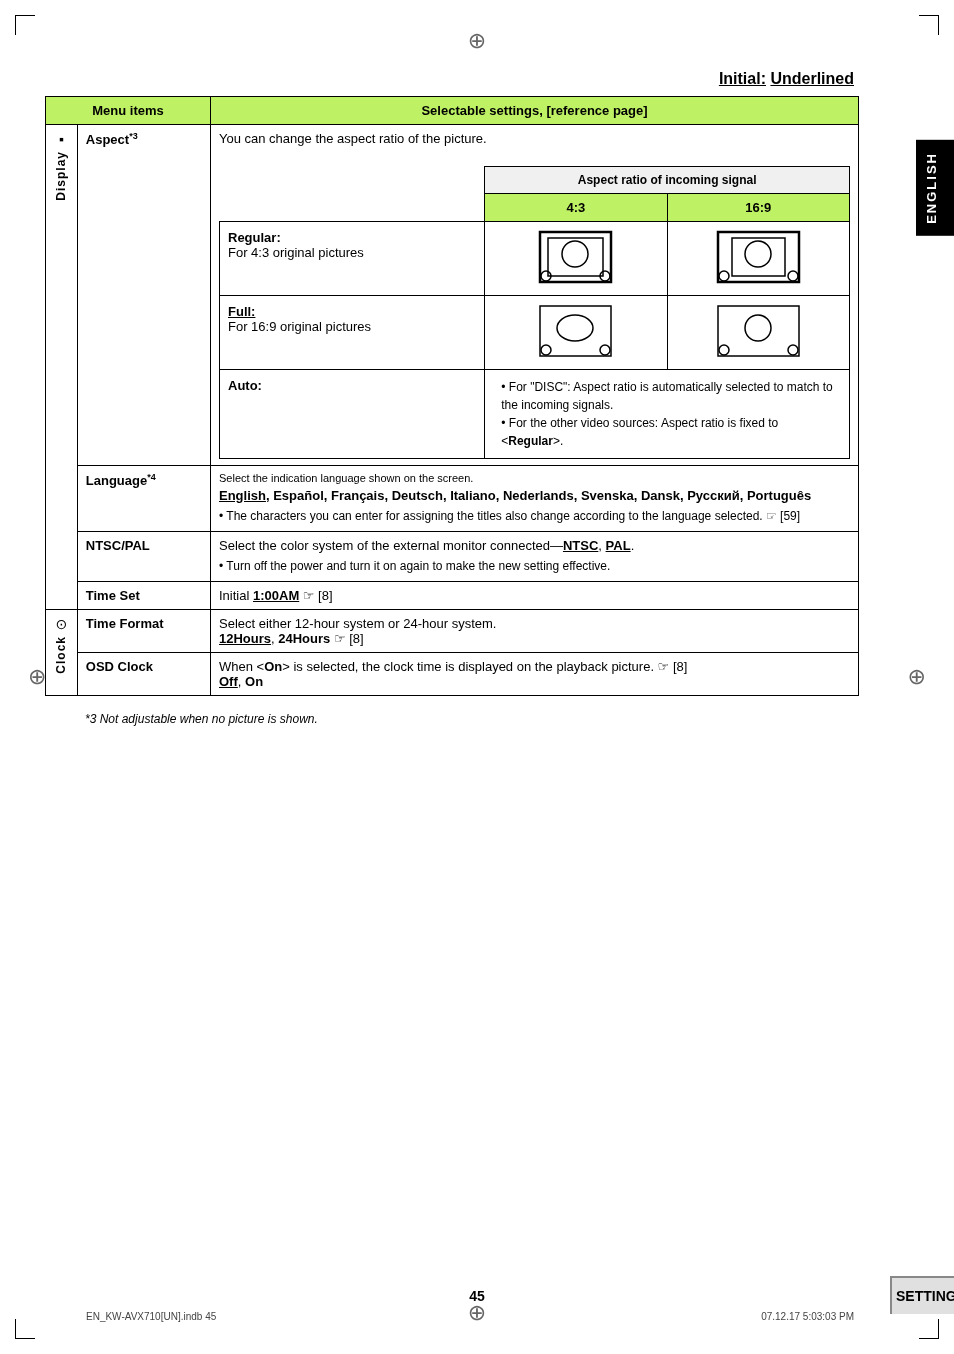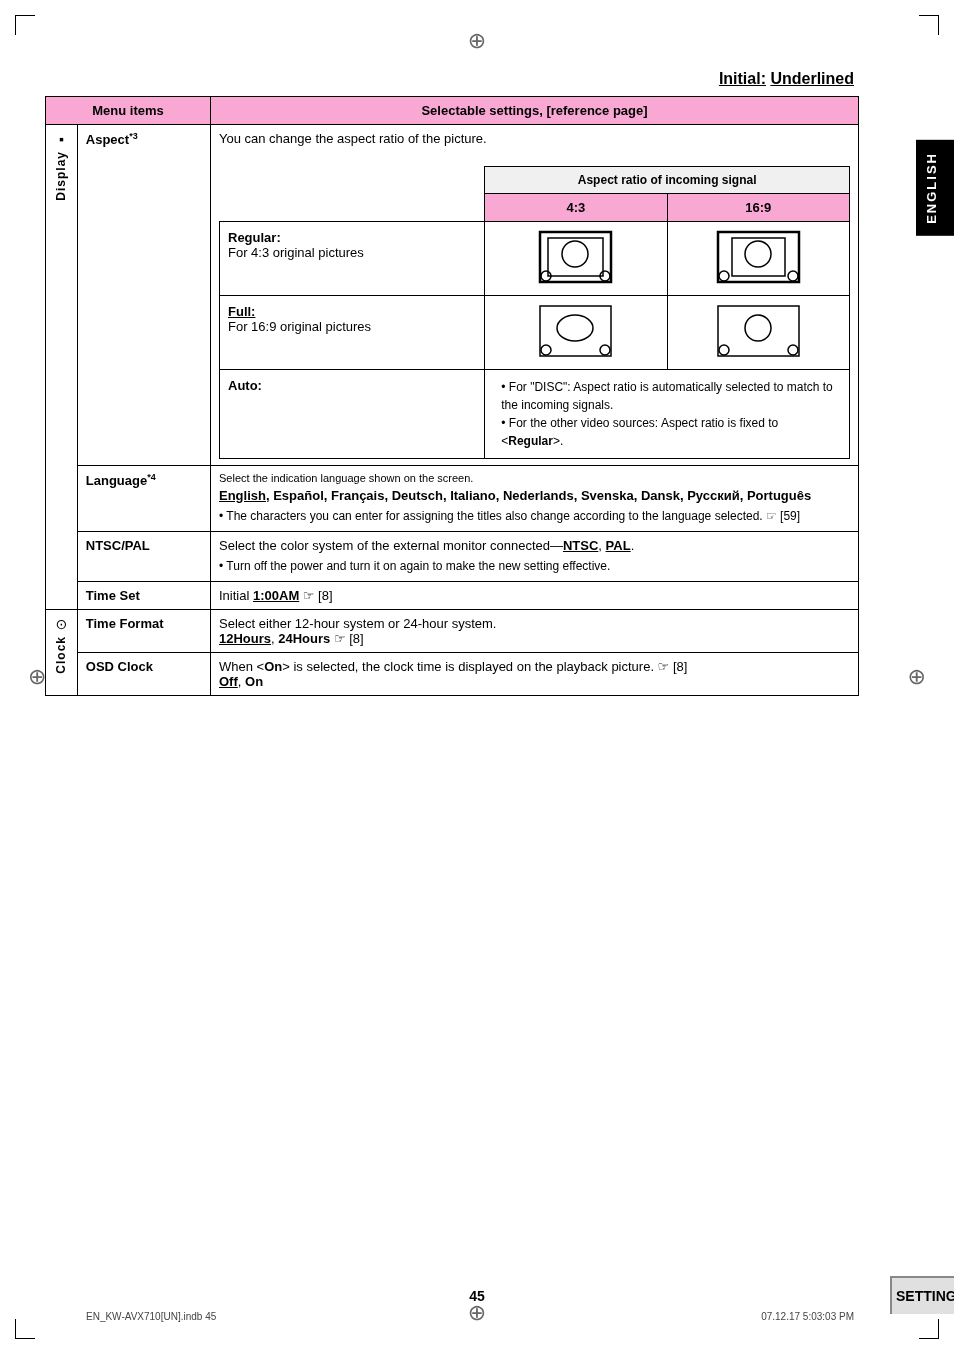--- a/index.html
+++ b/index.html
@@ -131,21 +131,21 @@
       border: 1px solid #000;
     }
 
     .main-table th, .main-table td {
       border: 1px solid #000;
       padding: 6px 8px;
       vertical-align: top;
     }
 
     .main-table thead th {
-      background: #f9a8d4;
+      background: #bef264;
       font-weight: bold;
       font-size: 13px;
     }
 
     
     .sidebar-cell {
       width: 30px;
       text-align: center;
       vertical-align: middle;
       padding: 0;
@@ -462,20 +462,24 @@
           </td>
           <td class="settings-cell" style="font-size:13px;">
             When &lt;<span class="bold">On</span>&gt; is selected, the clock time is displayed on the playback picture. ☞ [8]<br>
             <span class="bold underline">Off</span>, <span class="bold">On</span>
           </td>
         </tr>
       </tbody>
     </table>
 
     <div class="footnotes">
+      <div class="footnote-line">
+        <span style="font-style:italic;">*3  </span>
+        <span style="font-style:italic;">Not adjustable when no picture is shown.</span>
+      </div>
     </div>
   </div>
 
   <div class="page-number">45</div>
 
   <div class="bottom-info">EN_KW-AVX710[UN].indb   45</div>
   <div class="bottom-info-right">07.12.17   5:03:03 PM</div>
 </div>
 
 </body></html>

